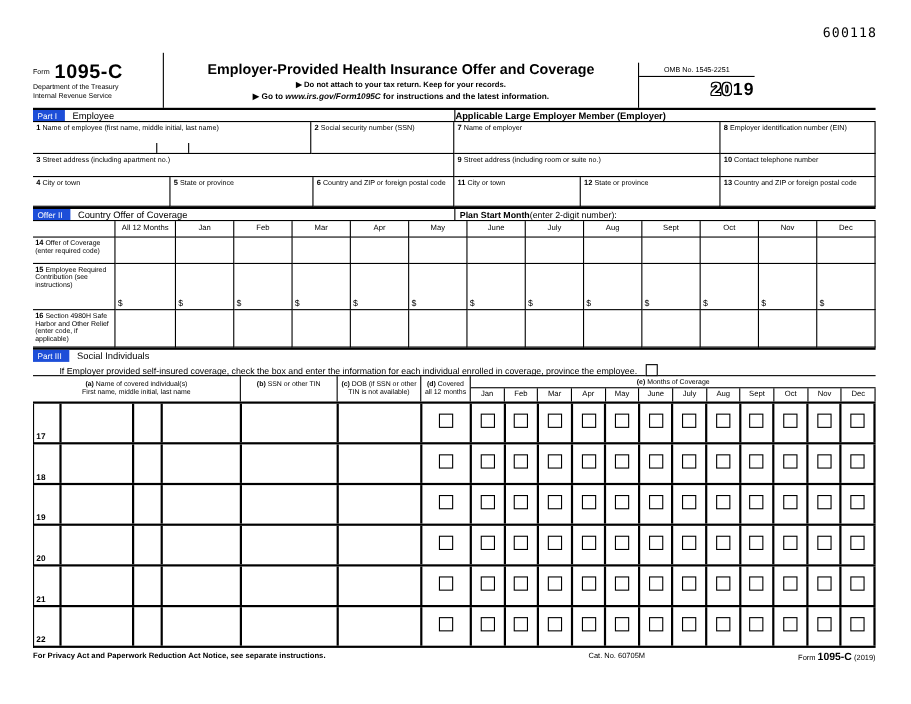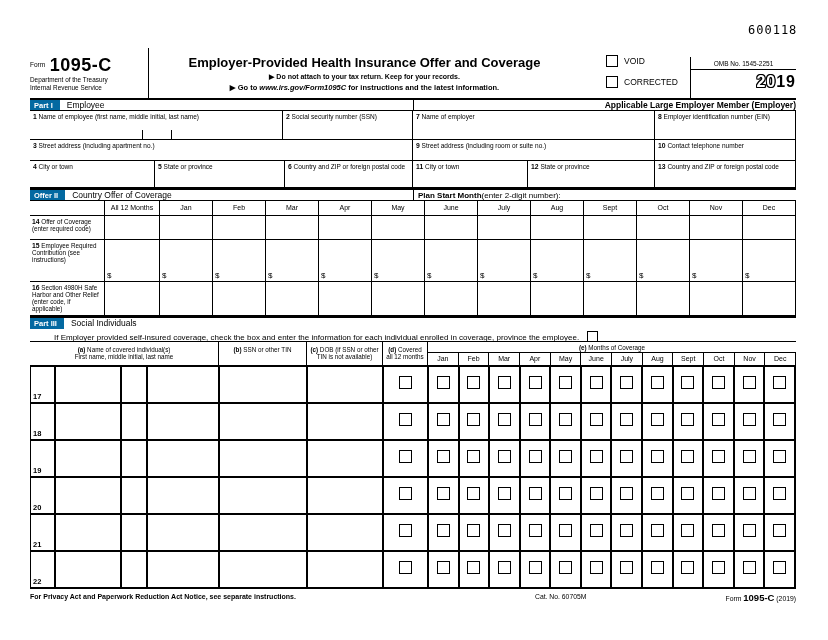--- a/index.html
+++ b/index.html
@@ -26,22 +26,22 @@
   .cb { display:inline-block; width:12px; height:12px; border:1.5px solid #000; background:#fff; flex:0 0 auto; }
   .fh-omb { width:106px; border-left:1.5px solid #000; margin-top:9px; height:41px; }
   .omb { font-size:6.5px; text-align:center; padding:3px 0 2px 0; border-bottom:1.5px solid #000; }
   .year { font-size:16px; font-weight:bold; text-align:right; letter-spacing:1px; line-height:24px; }
   .y-out { color:#fff; text-shadow:-1px -1px 0 #000,1px -1px 0 #000,-1px 1px 0 #000,1px 1px 0 #000,0 1px 0 #000,0 -1px 0 #000,1px 0 0 #000,-1px 0 0 #000; }
 
   
   .part-bar { display:flex; align-items:stretch; height:13px; border-top:2px solid #000; border-bottom:1px solid #000; }
   .pb-left { width:383px; display:flex; align-items:center; }
   .pb-right { flex:1; border-left:1px solid #000; display:flex; align-items:center; }
-  .pb-right.center { justify-content:flex-end; }
-  .part-tag { background:#0369a1; color:#fff; font-weight:bold; font-size:7.5px;
+  .pb-right.center { justify-content:flex-start; }
+  .part-tag { background:#1d4ed8; color:#fff; font-weight:normal; font-size:7.5px;
               padding:0 7px 0 4px; display:flex; align-items:center; height:100%; }
   .part-title { font-weight:normal; font-size:8.5px; padding-left:7px; }
   .pb-right.center .ptxt { font-weight:bold; font-size:8.5px; }
   .plan { padding-left:4px; font-size:8px; }
   .plan b { font-weight:bold; }
   .bar3 { border-bottom:0; }
 
   
   .p1 { display:flex; }
   .p1-half { width:383px; }
@@ -113,30 +113,20 @@
         <div class="dept">Department of the Treasury</div>
         <div class="dept">Internal Revenue Service</div>
       </div>
       <div class="fh-center">
         <div class="title">Employer-Provided Health Insurance Offer and Coverage</div>
         <div class="note1">▶ Do not attach to your tax return. Keep for your records.</div>
         <div class="note2">
           <span>▶ Go to </span><i>www.irs.gov/Form1095C</i><span> for instructions and the latest information.</span>
         </div>
       </div>
-      <div class="fh-void">
-        <div class="chkrow">
-          <span class="cb"></span>
-          <span>VOID</span>
-        </div>
-        <div class="chkrow">
-          <span class="cb"></span>
-          <span>CORRECTED</span>
-        </div>
-      </div>
       <div class="fh-omb">
         <div class="omb">OMB No. 1545-2251</div>
         <div class="year">
           <span class="y-out">20</span><span>19</span>
         </div>
       </div>
     </div>
 
     <div class="part-bar">
       <div class="pb-left">

